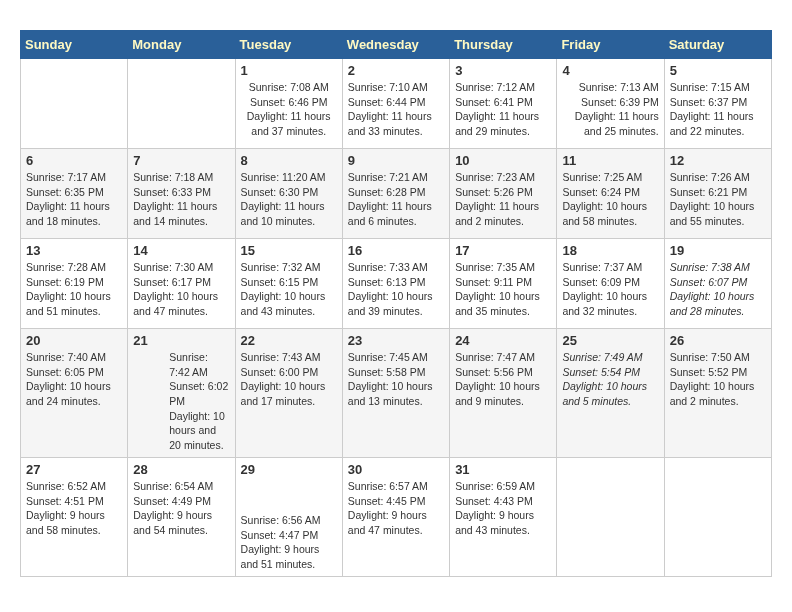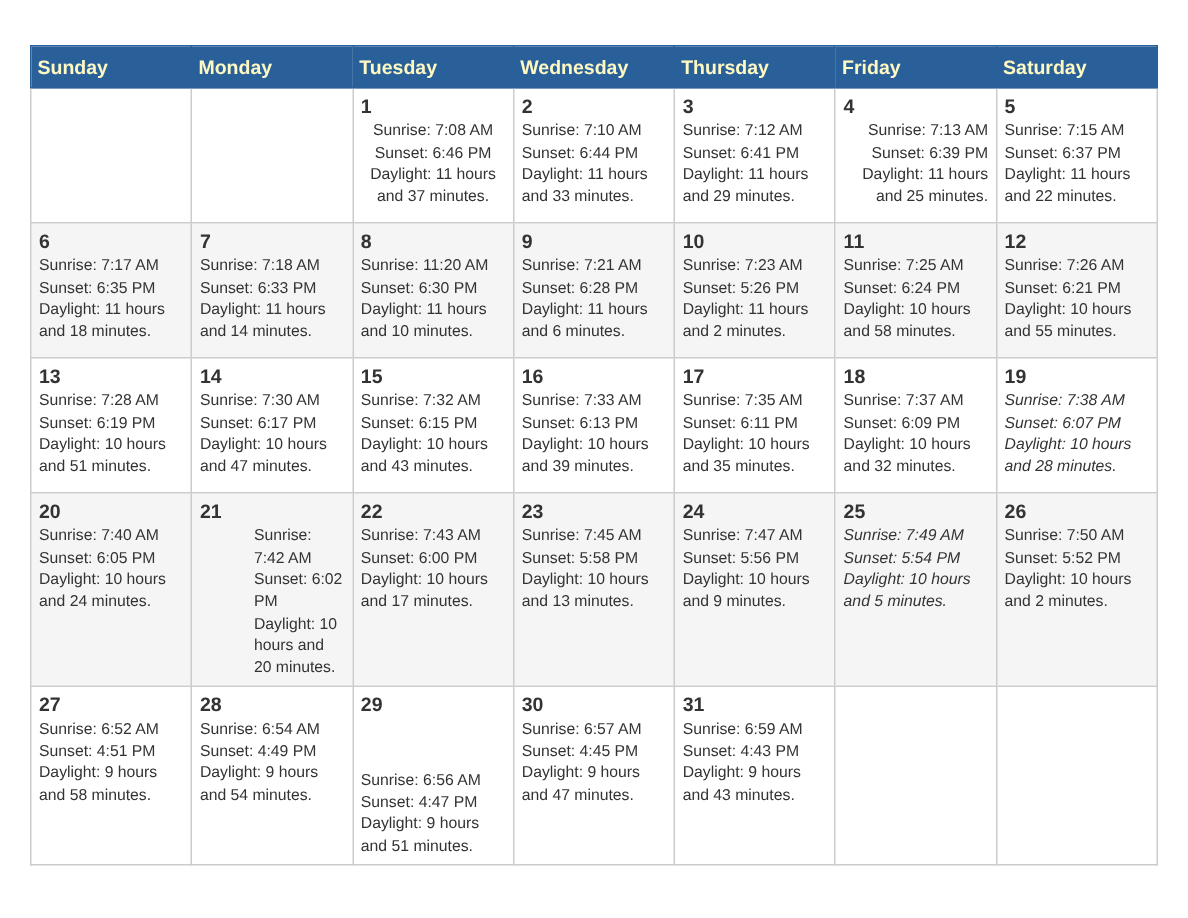--- a/index.html
+++ b/index.html
@@ -201,21 +201,21 @@
         </td>
         <td>
           <div class="day-number">16</div>
           <div class="day-info" style="white-space: pre-line;">Sunrise: 7:33 AM
 Sunset: 6:13 PM
 Daylight: 10 hours and 39 minutes.</div>
         </td>
         <td>
           <div class="day-number">17</div>
           <div class="day-info" style="white-space: pre-line;">Sunrise: 7:35 AM
-Sunset: 6:11 PM
+Sunset: 9:11 PM
 Daylight: 10 hours and 35 minutes.</div>
         </td>
         <td>
           <div class="day-number">18</div>
           <div class="day-info" style="white-space: pre-line;">Sunrise: 7:37 AM
 Sunset: 6:09 PM
 Daylight: 10 hours and 32 minutes.</div>
         </td>
         <td>
           <div class="day-number">19</div>

